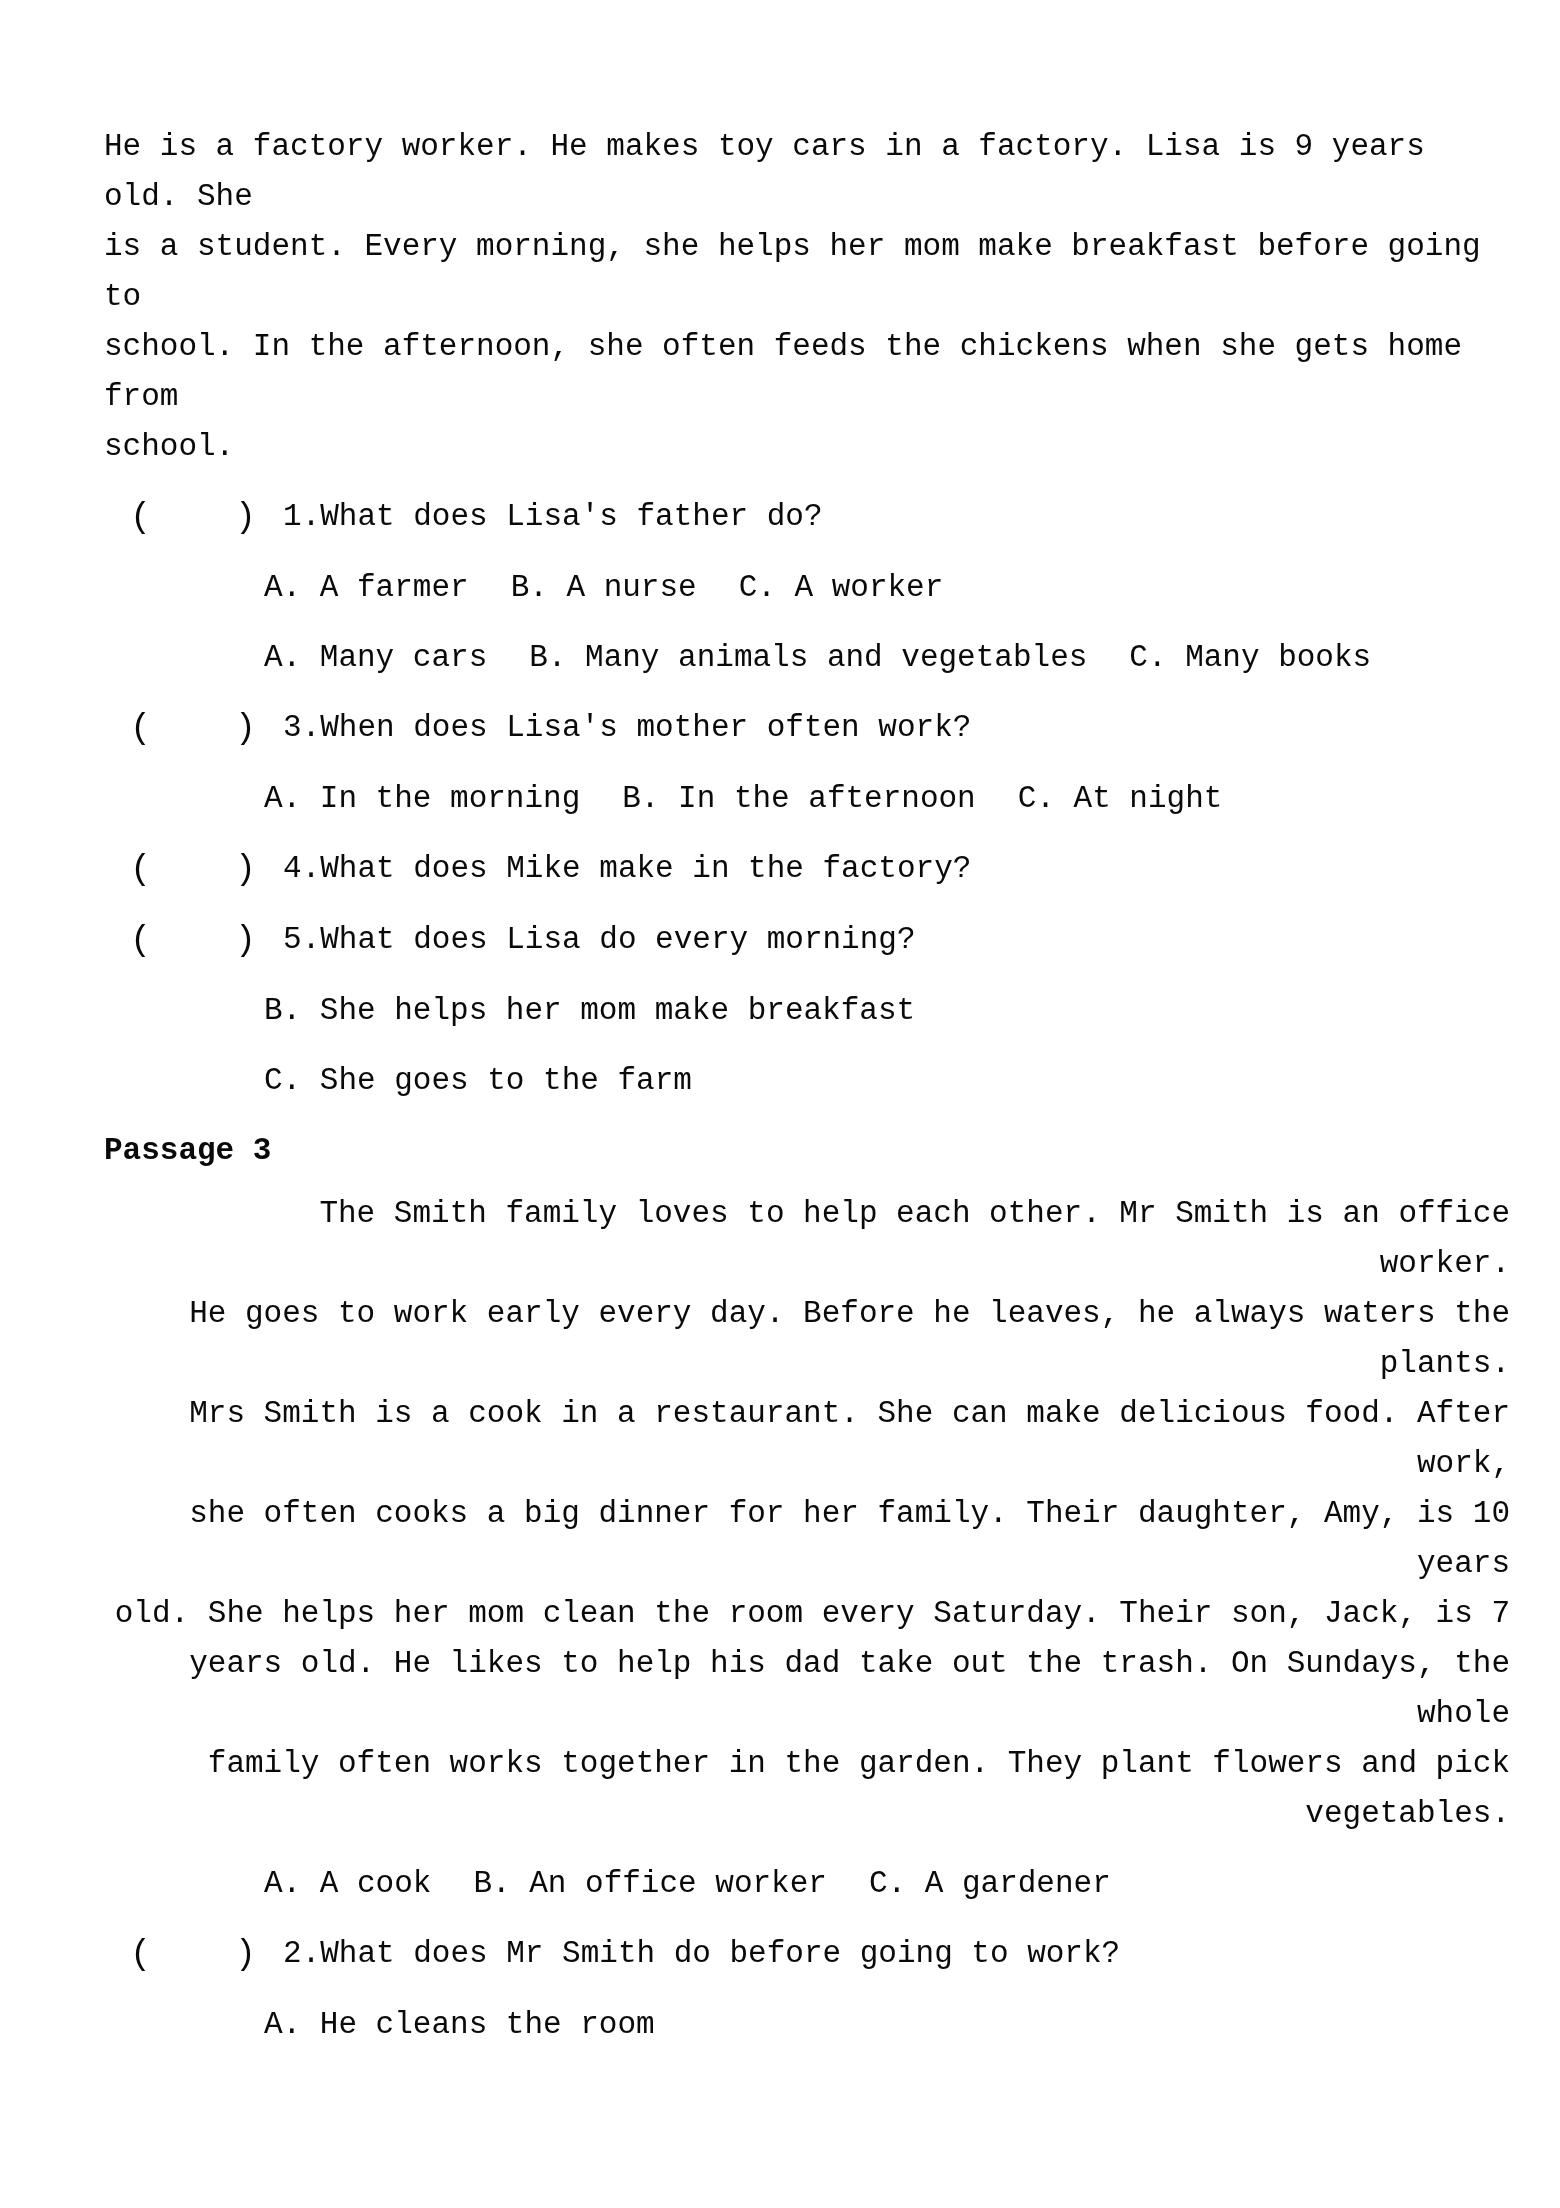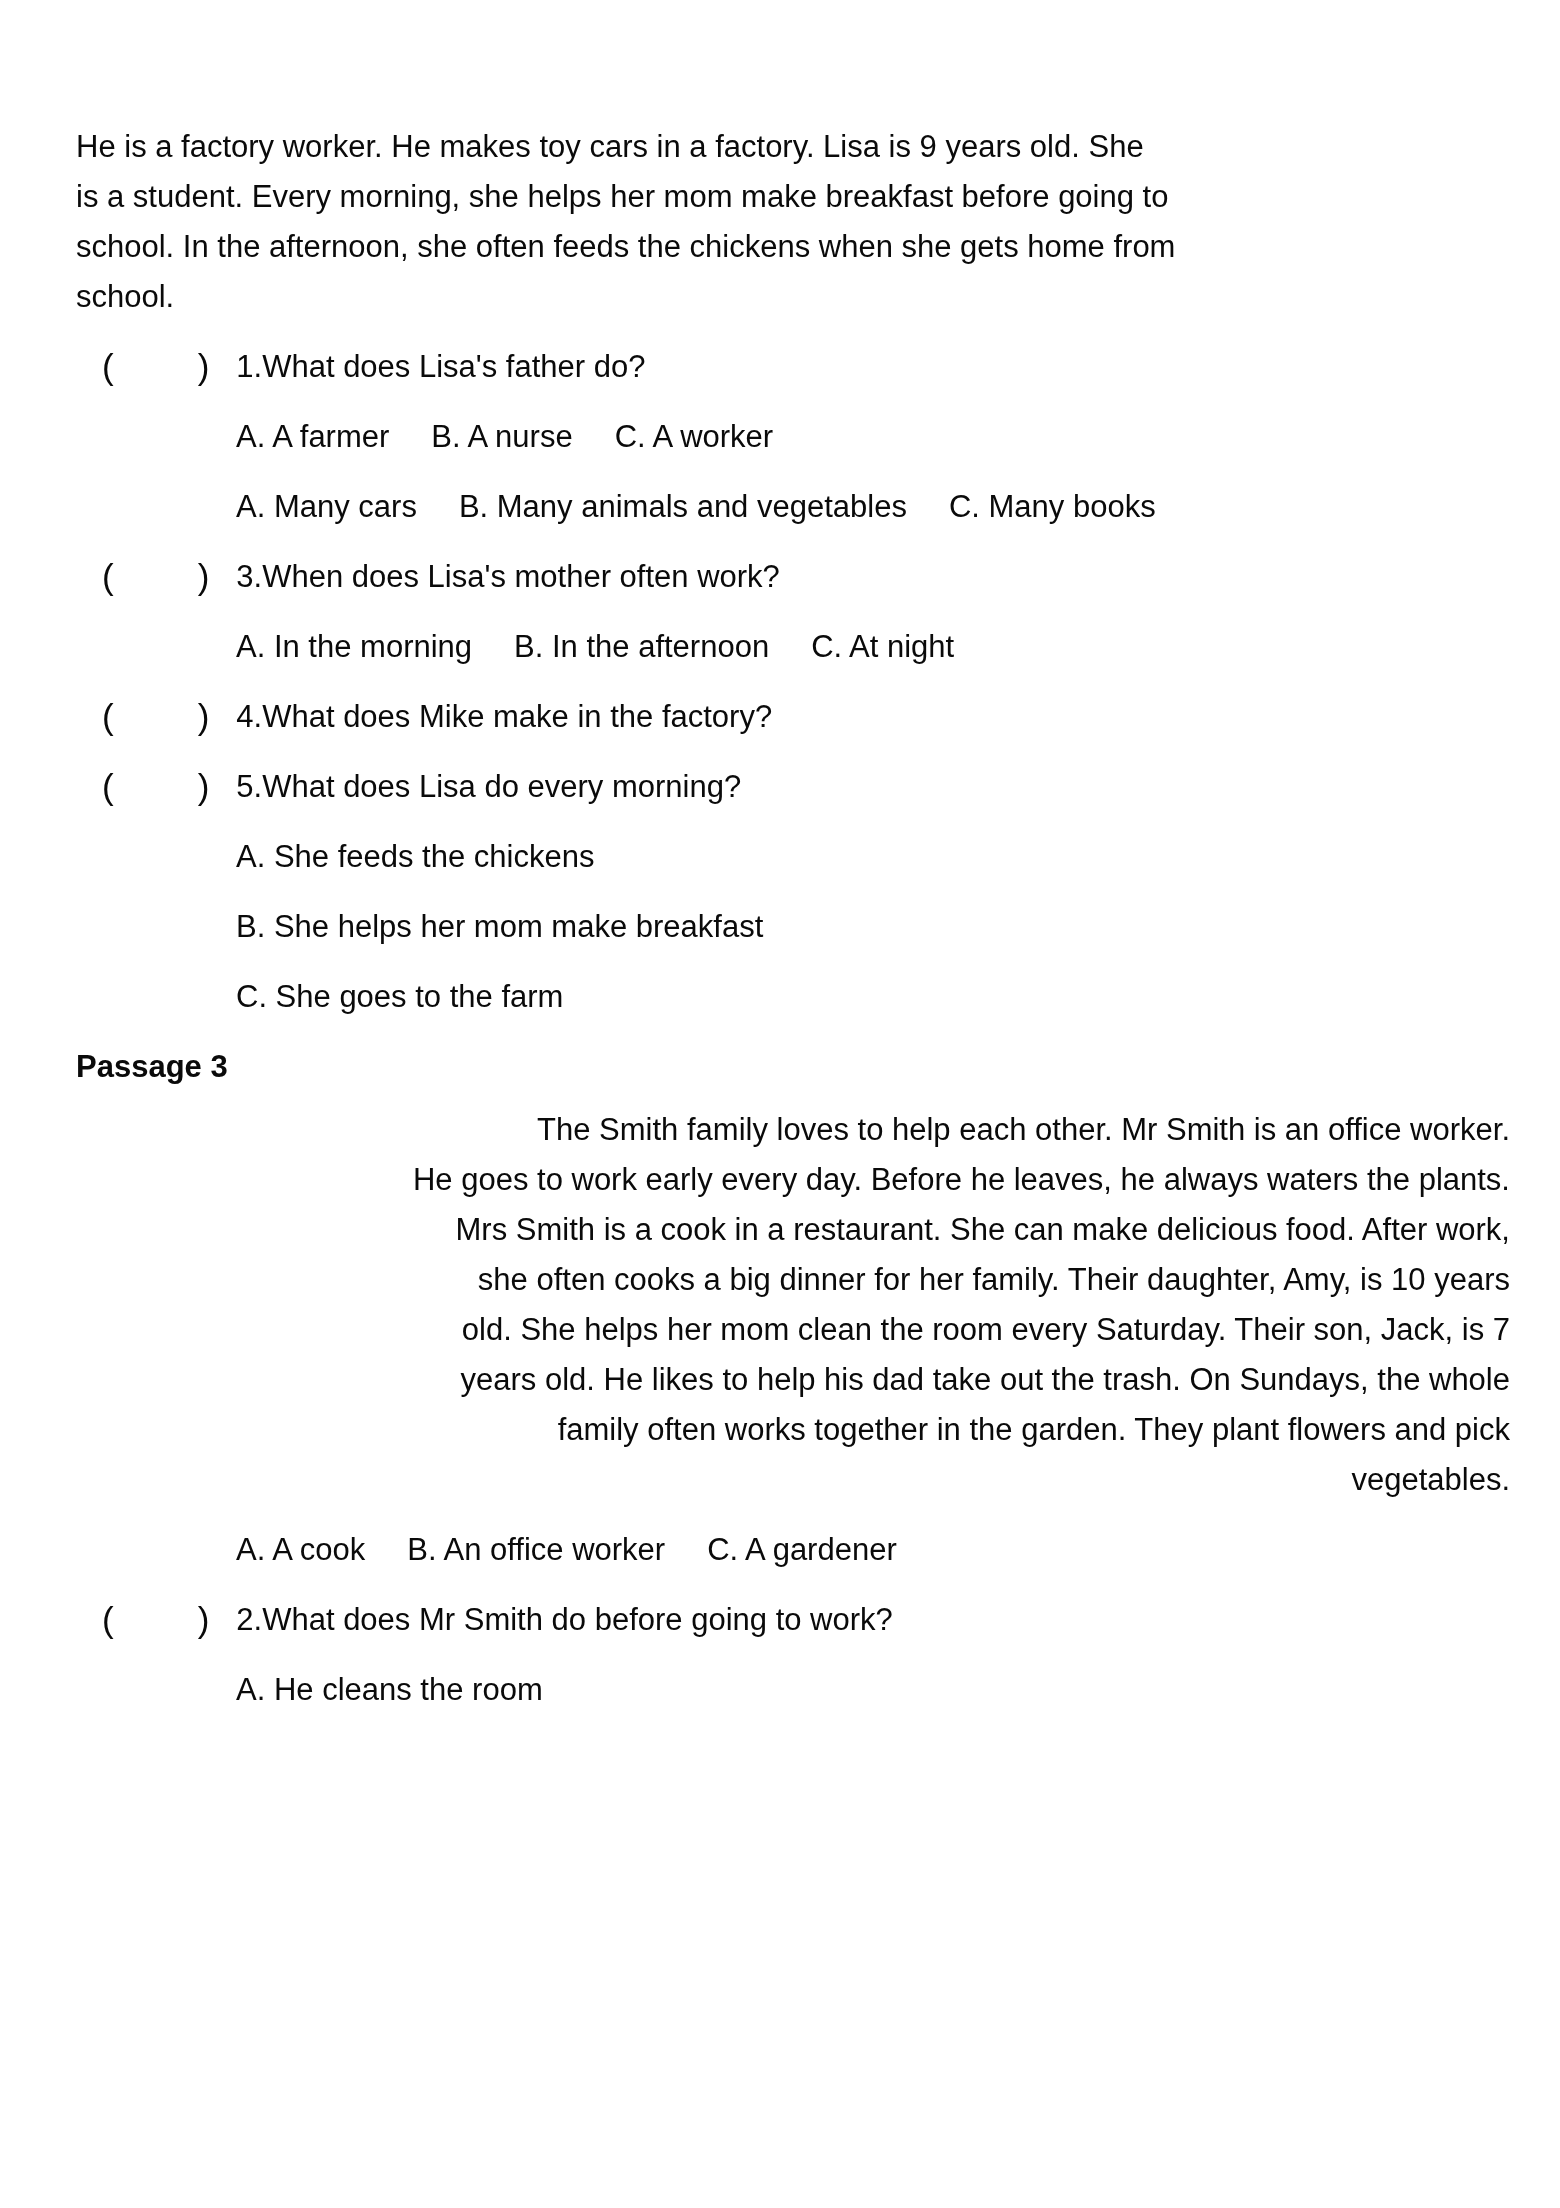--- a/index.html
+++ b/index.html
@@ -6,22 +6,22 @@
     margin: 0;
     padding: 0;
     background: #ffffff;
   }
   .page {
     position: relative;
     width: 1560px;
     height: 2208px;
     box-sizing: border-box;
     background: #ffffff;
-    padding: 122px 50px 0 76px;
-    font-family: Liberation Sans, sans-serif;
+    padding: 122px 50px 0 104px;
+    font-family: Liberation Mono, monospace;
     font-size: 31px;
     color: #0a0a0a;
     overflow: hidden;
   }
   .para {
     margin: 0;
     line-height: 50px;
     white-space: pre-line;
   }
   .para.indent {
@@ -76,21 +76,20 @@
     <div class="opt-line"><span class="opt">A. A farmer</span><span class="opt">B. A nurse</span><span class="opt">C. A worker</span></div>
 
     <div class="opt-line"><span class="opt">A. Many cars</span><span class="opt">B. Many animals and vegetables</span><span class="opt">C. Many books</span></div>
 
     <div class="q-line"><span class="paren">(</span><span class="paren-gap"></span><span class="paren">)</span><span class="q-text">3.When does Lisa's mother often work?</span></div>
     <div class="opt-line"><span class="opt">A. In the morning</span><span class="opt">B. In the afternoon</span><span class="opt">C. At night</span></div>
 
     <div class="q-line"><span class="paren">(</span><span class="paren-gap"></span><span class="paren">)</span><span class="q-text">4.What does Mike make in the factory?</span></div>
 
     <div class="q-line"><span class="paren">(</span><span class="paren-gap"></span><span class="paren">)</span><span class="q-text">5.What does Lisa do every morning?</span></div>
-    <div class="opt-line"><span class="opt">A. She feeds the chickens</span></div>
     <div class="opt-line"><span class="opt">B. She helps her mom make breakfast</span></div>
     <div class="opt-line"><span class="opt">C. She goes to the farm</span></div>
 
   </div>
 
   <h3 class="heading">Passage 3</h3>
   <p class="para indent">The Smith family loves to help each other. Mr Smith is an office worker.
 He goes to work early every day. Before he leaves, he always waters the plants.
 Mrs Smith is a cook in a restaurant. She can make delicious food. After work,
 she often cooks a big dinner for her family. Their daughter, Amy, is 10 years

